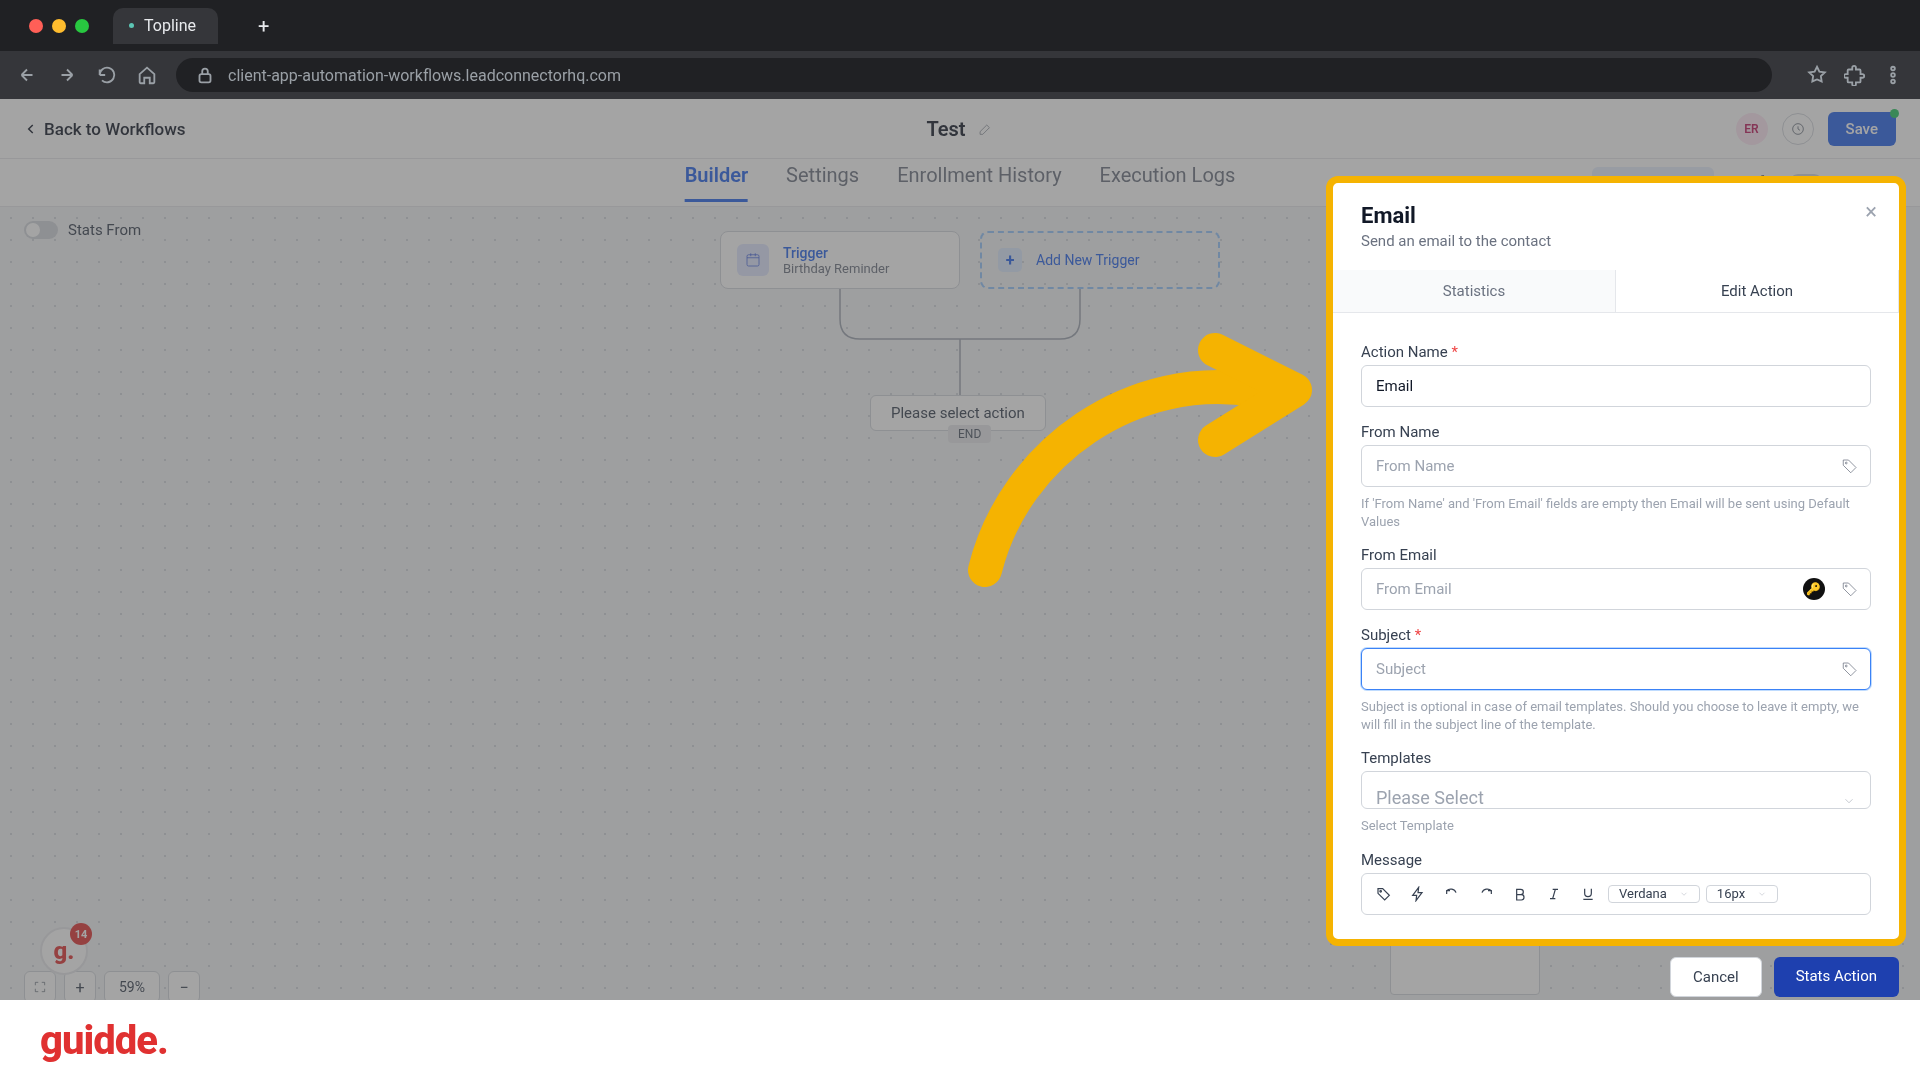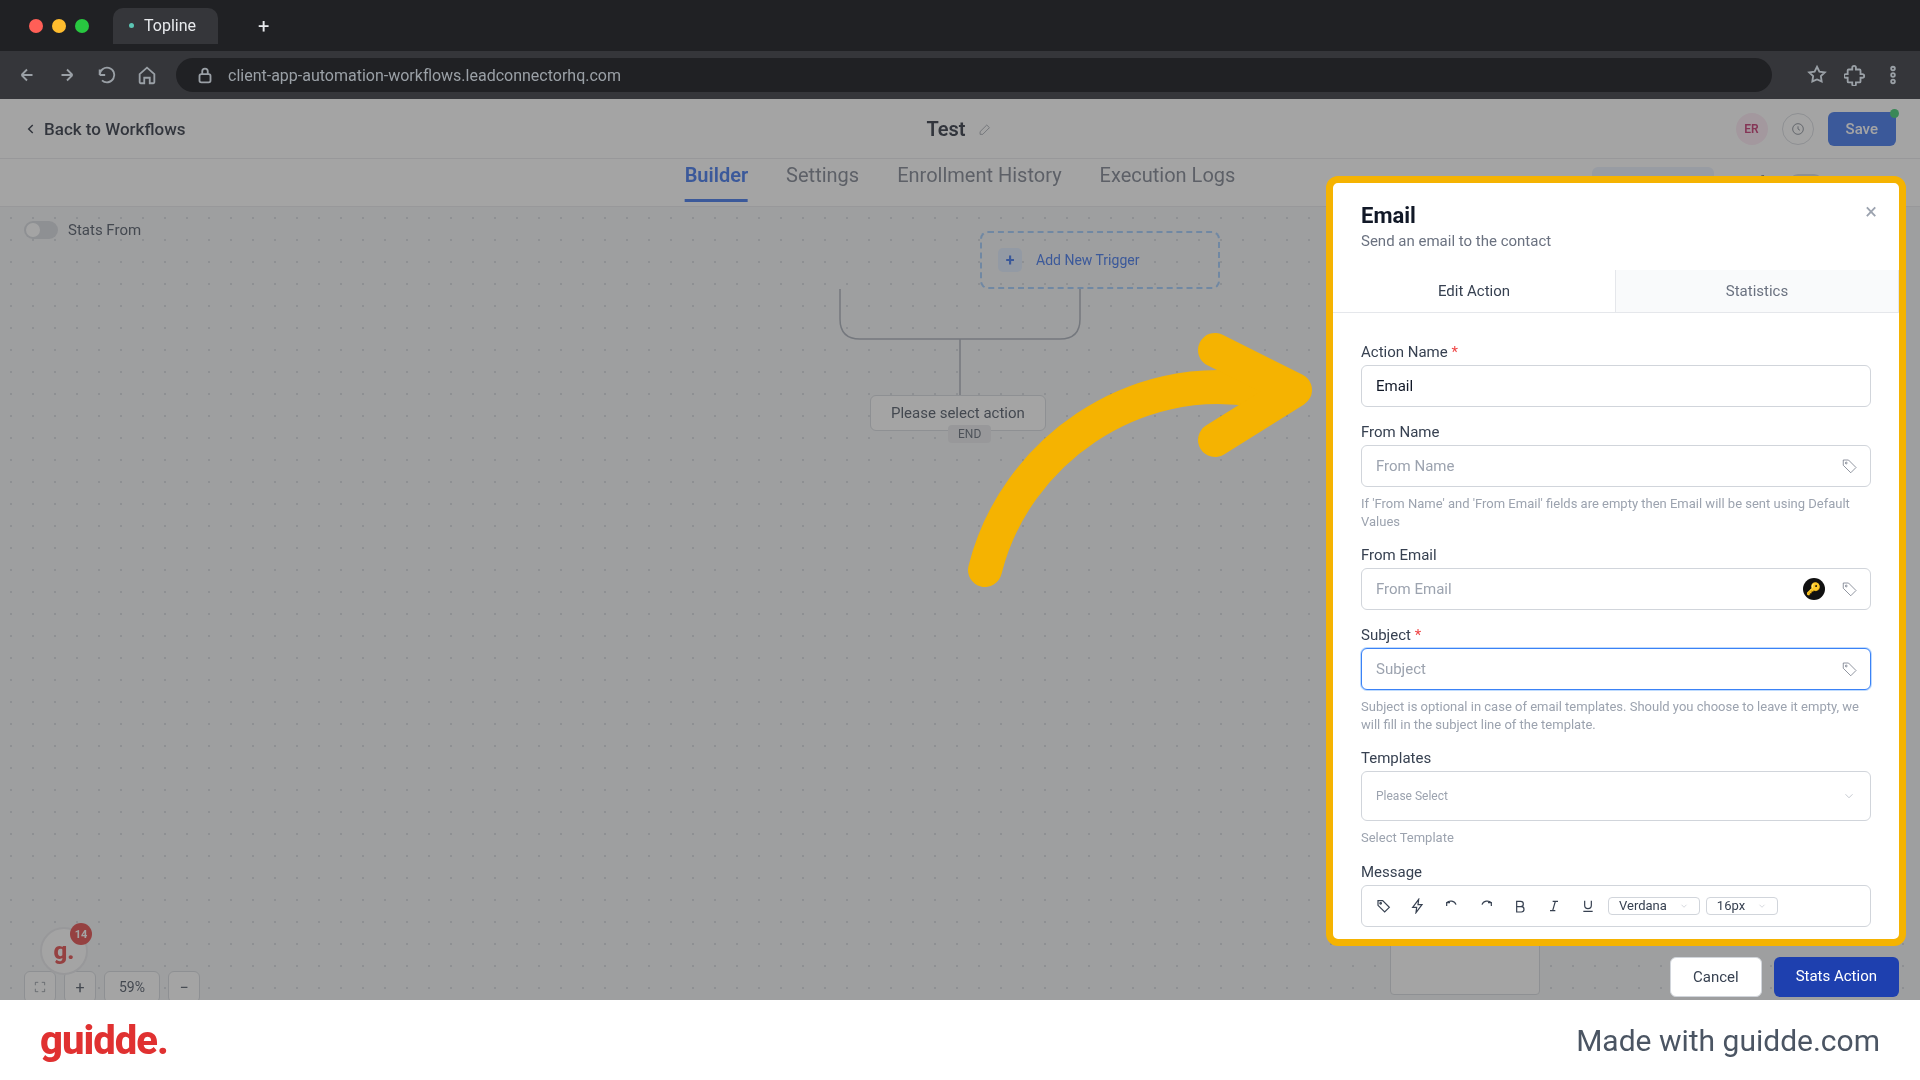--- a/index.html
+++ b/index.html
@@ -102,21 +102,21 @@
   .fld-label { font-size: 15px; color: #374151; margin-top: 12px; }
   .req { color: #ef4444; }
   .text-input { height: 42px; border: 1px solid #d1d5db; border-radius: 6px; padding: 0 14px; font-size: 15px; color: #111827; background: #fff; width: 100%; }
   .text-input::placeholder { color: #9ca3af; }
   .text-input.focused { border-color: #3b82f6; box-shadow: 0 0 0 1px #bfdbfe; }
   .hint { font-size: 13px; color: #9ca3af; margin-top: 4px; line-height: 1.35; }
   .input-wrap { position: relative; }
   .input-wrap .tag-icon { position: absolute; top: 50%; right: 12px; transform: translateY(-50%); width: 18px; height: 18px; }
   .input-wrap .tag-icon svg { stroke: #6b7280; fill: none; }
   .input-wrap .key-icon { position: absolute; top: 50%; right: 46px; transform: translateY(-50%); width: 22px; height: 22px; border-radius: 50%; background: #111; color: #fbbf24; font-size: 12px; display: flex; align-items: center; justify-content: center; }
-  .select { height: 50px; border: 1px solid #d1d5db; border-radius: 6px; padding: 0 14px; font-size: 12px; color: #9ca3af; background: #fff; display: flex; align-items: center; justify-content: space-between; }
+  .select { height: 38px; border: 1px solid #d1d5db; border-radius: 6px; padding: 0 14px; font-size: 18px; color: #9ca3af; background: #fff; display: flex; align-items: flex-end; justify-content: space-between; }
 
   .editor-toolbar { display: flex; gap: 6px; align-items: center; border: 1px solid #d1d5db; border-radius: 6px; padding: 4px 8px; height: 42px; }
   .et-btn { width: 28px; height: 28px; display: flex; align-items: center; justify-content: center; border-radius: 4px; }
   .et-btn svg { width: 16px; height: 16px; stroke: #374151; fill: none; stroke-width: 1.8; }
   .et-dd { height: 18px; border: 1px solid #d1d5db; border-radius: 4px; padding: 0 10px; font-size: 13px; color: #374151; display: flex; align-items: center; gap: 12px; }
 
   
   .panel-footer { position: absolute; bottom: -58px; right: 0; display: flex; gap: 12px; z-index: 50; }
   .btn-cancel { background: #fff; border: 1px solid #d1d5db; border-radius: 6px; padding: 10px 22px; font-size: 15px; color: #374151; }
   .btn-save-action { background: #1e40af; color: #fff; border-radius: 6px; padding: 10px 22px; font-size: 15px; }
@@ -240,20 +240,32 @@
       <span class="publish">Publish</span>
     </div>
   </div>
 
   <div class="canvas">
     <div class="stats-view">
       <div class="stats-toggle"></div>
       <span>Stats From</span>
     </div>
 
+    <div class="trigger-box">
+      <div class="trigger-icon">
+        <svg width="18" height="18" viewBox="0 0 24 24" stroke="#3b5bdb" fill="none">
+            <rect x="4" y="5" width="16" height="15" rx="2"></rect>
+            <path d="M4 9h16M9 3v4M15 3v4"></path>
+          </svg>
+      </div>
+      <div class="trigger-text">
+        <div class="t1">Trigger</div>
+        <div class="t2">Birthday Reminder</div>
+      </div>
+    </div>
 
     <div class="add-trigger-box">
       <div class="plus">+</div>
       <span>Add New Trigger</span>
     </div>
 
     <div class="connector">
       <svg viewBox="0 0 260 120">
           <path d="M10 0 v30 q0 20 20 20 h200 q20 0 20 -20 v-30 M130 50 v60" stroke="#9ca3af" stroke-width="1.5" fill="none"></path>
         </svg>
@@ -286,22 +298,22 @@
 
 <div class="panel-highlight">
   <div class="panel-inner">
     <div class="panel-head">
       <h2>Email</h2>
       <p>Send an email to the contact</p>
       <div class="panel-close">×</div>
     </div>
 
     <div class="panel-tabs">
+      <div class="panel-tab stat">Statistics</div>
       <div class="panel-tab">Edit Action</div>
-      <div class="panel-tab stat">Statistics</div>
     </div>
 
     <div class="panel-body">
       <div class="fld-label"><span>Action Name</span> <span class="req">*</span></div>
       <input class="text-input" value="Email" style="">
 
       <div class="fld-label">From Name</div>
       <div class="input-wrap">
         <input class="text-input" placeholder="From Name" style="">
         <span class="tag-icon"><svg viewBox="0 0 24 24">
@@ -402,14 +414,13 @@
 
 <div class="arrow">
   <svg viewBox="0 0 360 260">
     <path d="M30 240 C 60 120, 180 40, 300 60" stroke="#f5b301" stroke-width="34" fill="none" stroke-linecap="round"></path>
     <path d="M260 20 L340 60 L260 110" stroke="#f5b301" stroke-width="34" fill="none" stroke-linecap="round" stroke-linejoin="round"></path>
   </svg>
 </div>
 
 <div class="footer">
   <div class="logo">guidde.</div>
-  <div class="made">Made with guidde.com</div>
 </div>
 
 </body></html>

